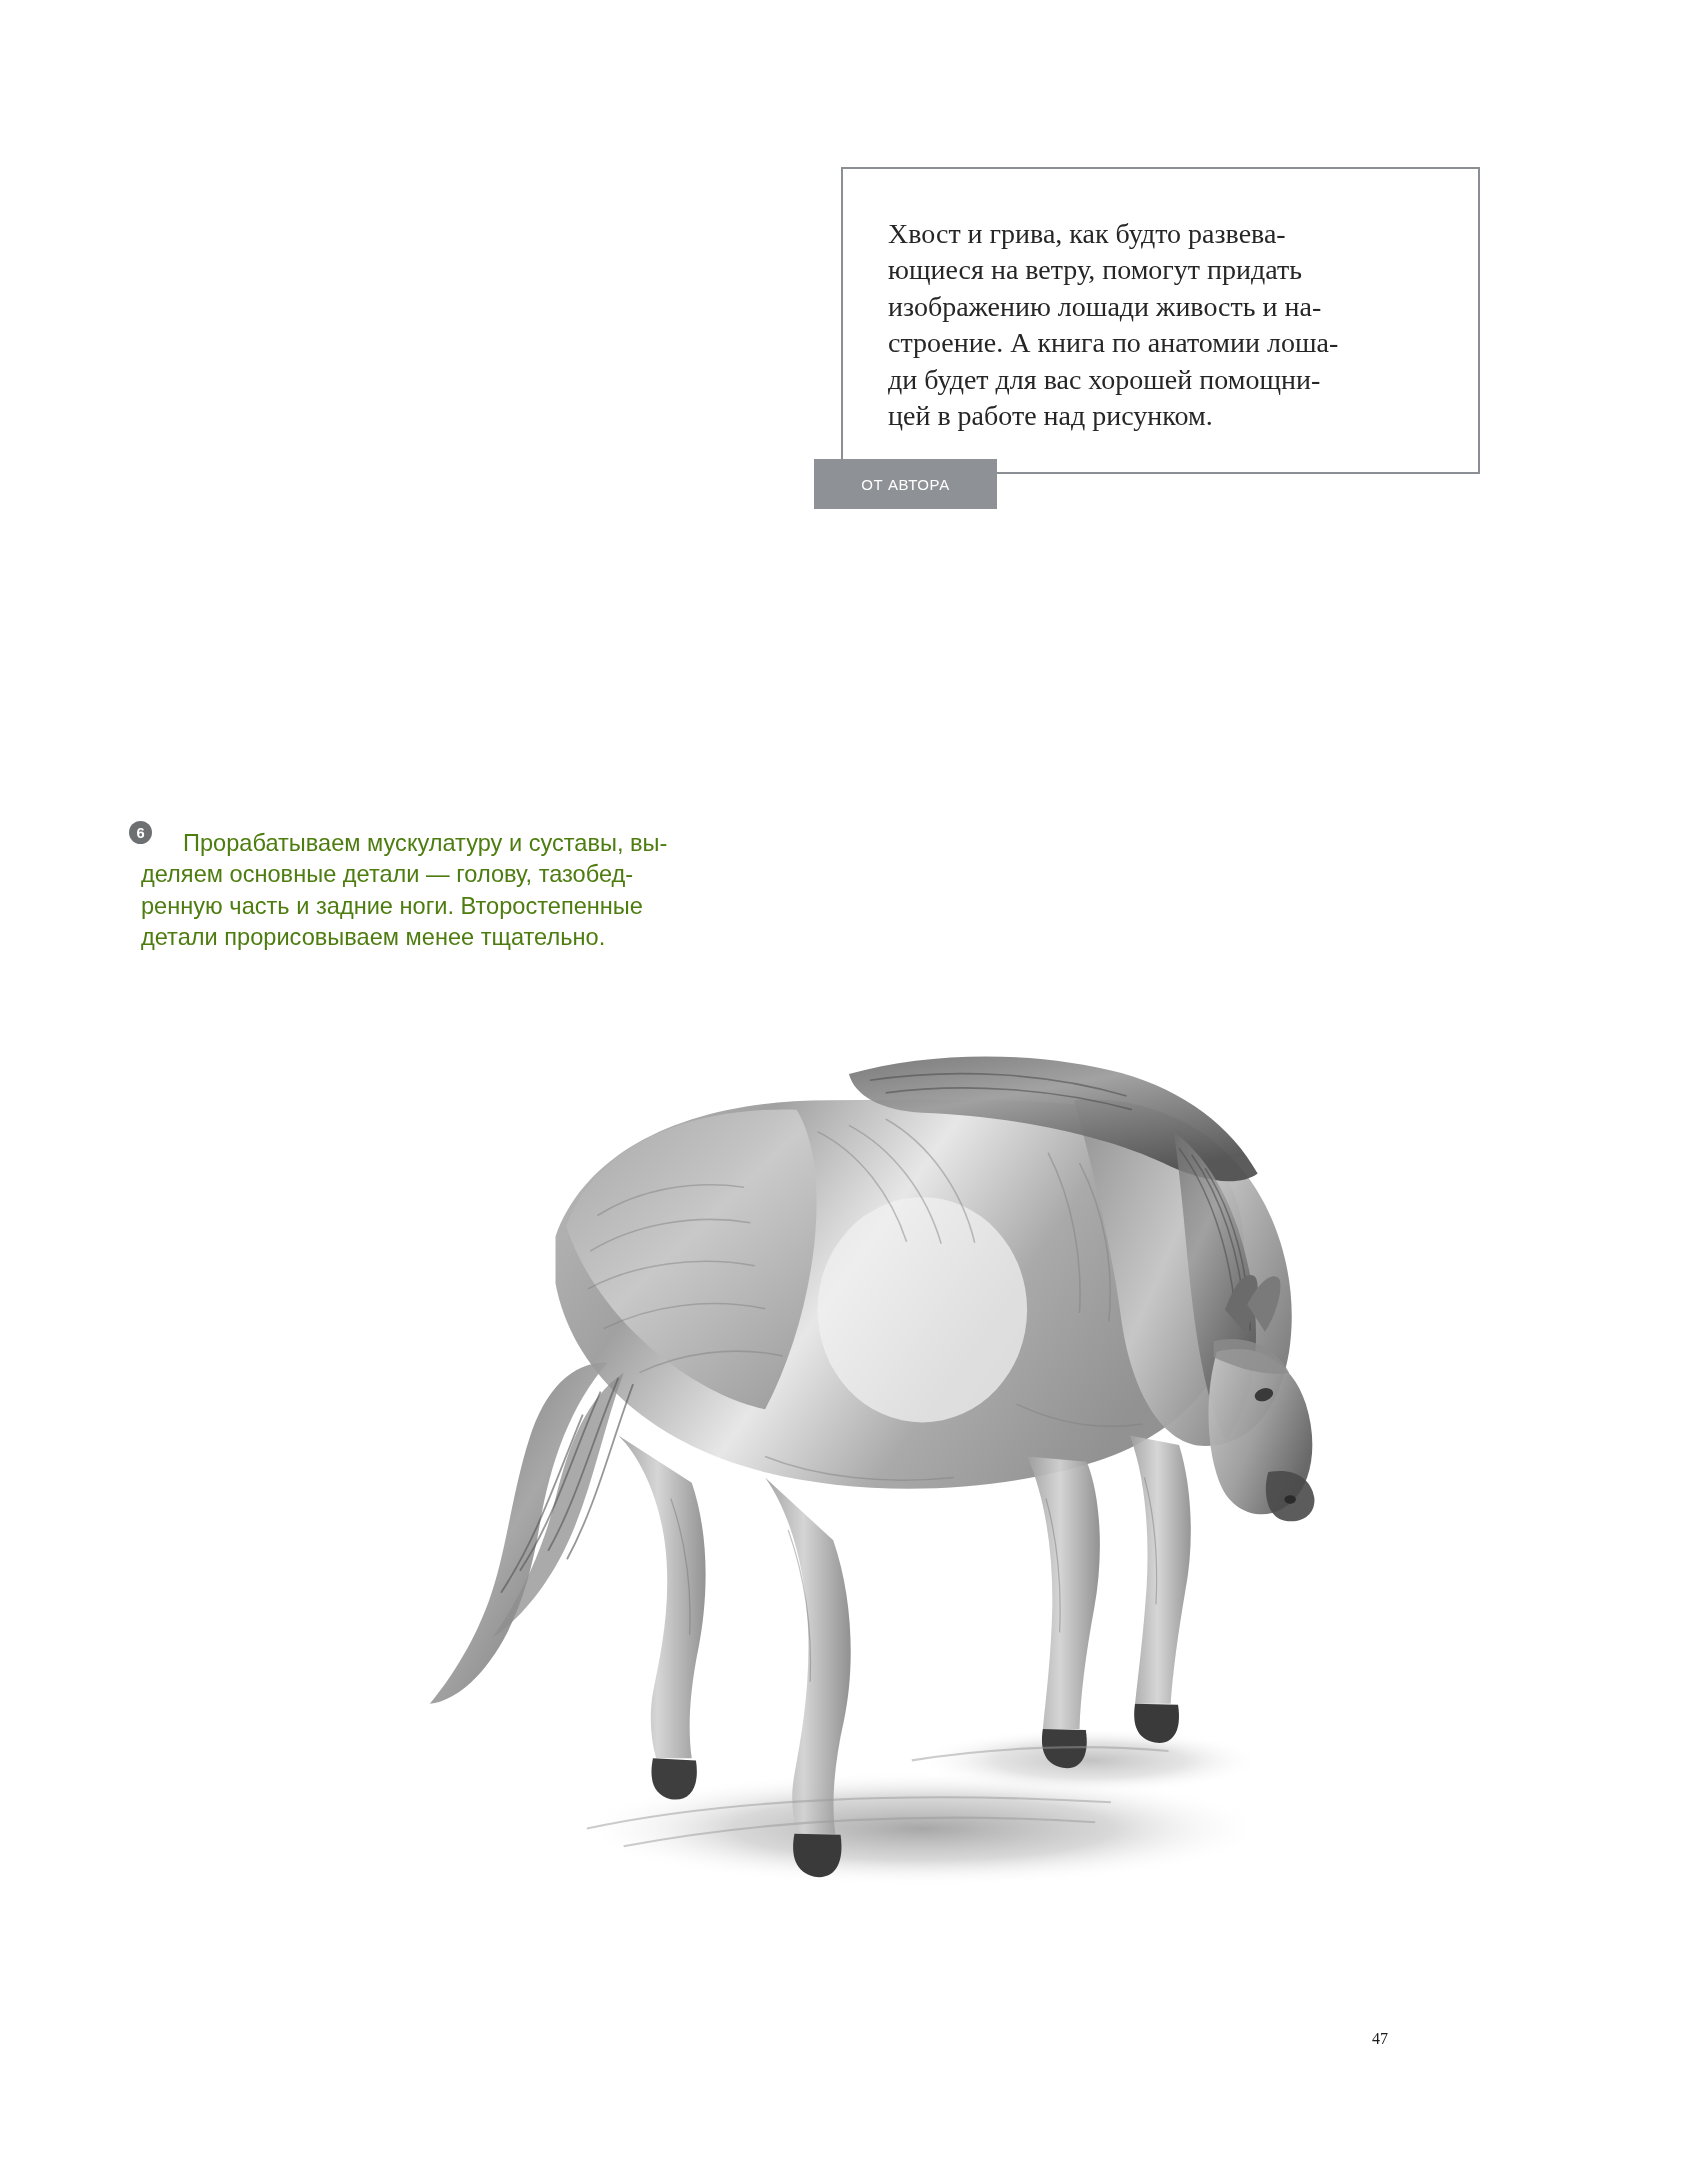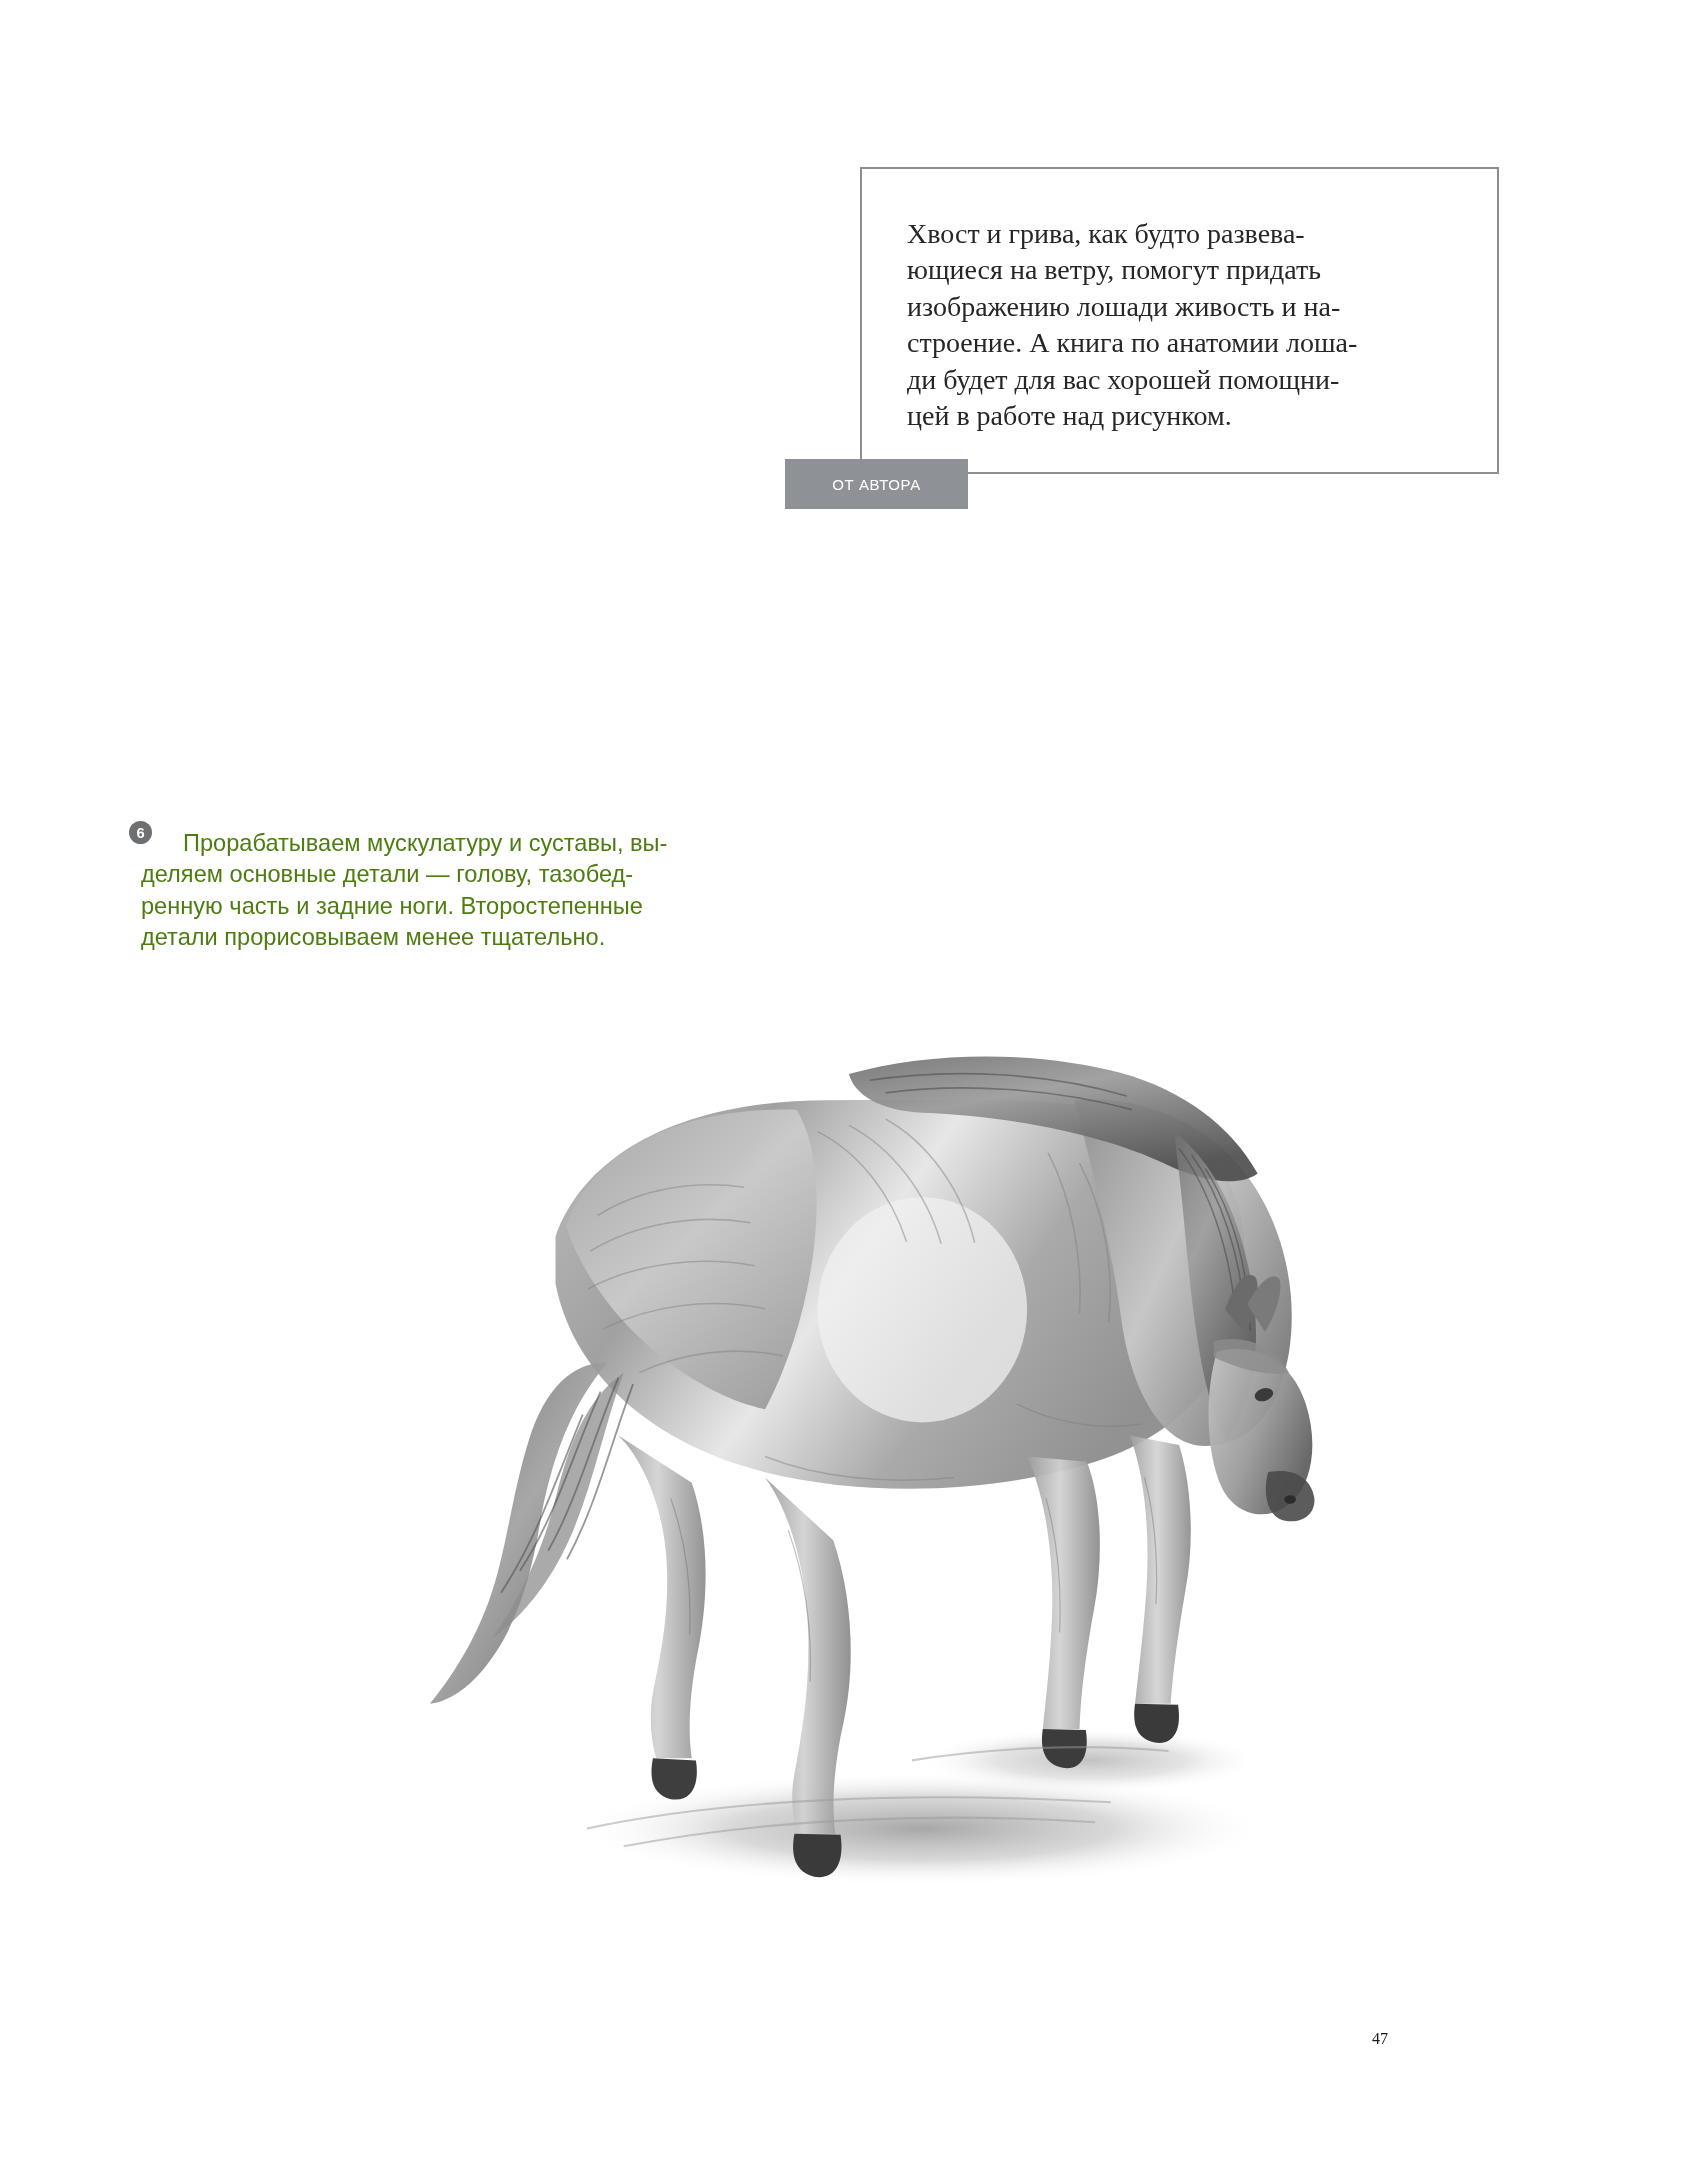--- a/index.html
+++ b/index.html
@@ -19,39 +19,38 @@
   
   .callout {
     position: absolute;
     left: 841px;
     top: 167px;
     width: 639px;
     height: 307px;
     border: 2.1px solid #8b8e92;
     box-sizing: border-box;
     background: #ffffff;
-    margin-left: 19px;
   }
   .callout-text {
     position: absolute;
     left: 45px;
     top: 47px;
     width: 524px;
     font-family: "Liberation Serif", serif;
     font-size: 28px;
     line-height: 1.30;
     color: #262626;
     text-align: justify;
     text-justify: inter-word;
     hyphens: manual;
     white-space: pre-line;
   }
   .callout-tag {
     position: absolute;
-    left: 785px;
+    left: 814px;
     top: 459px;
     width: 183px;
     height: 50px;
     background: #8e9195;
     color: #ffffff;
     font-size: 15px;
     letter-spacing: 0.6px;
     display: flex;
     align-items: center;
     justify-content: center;

